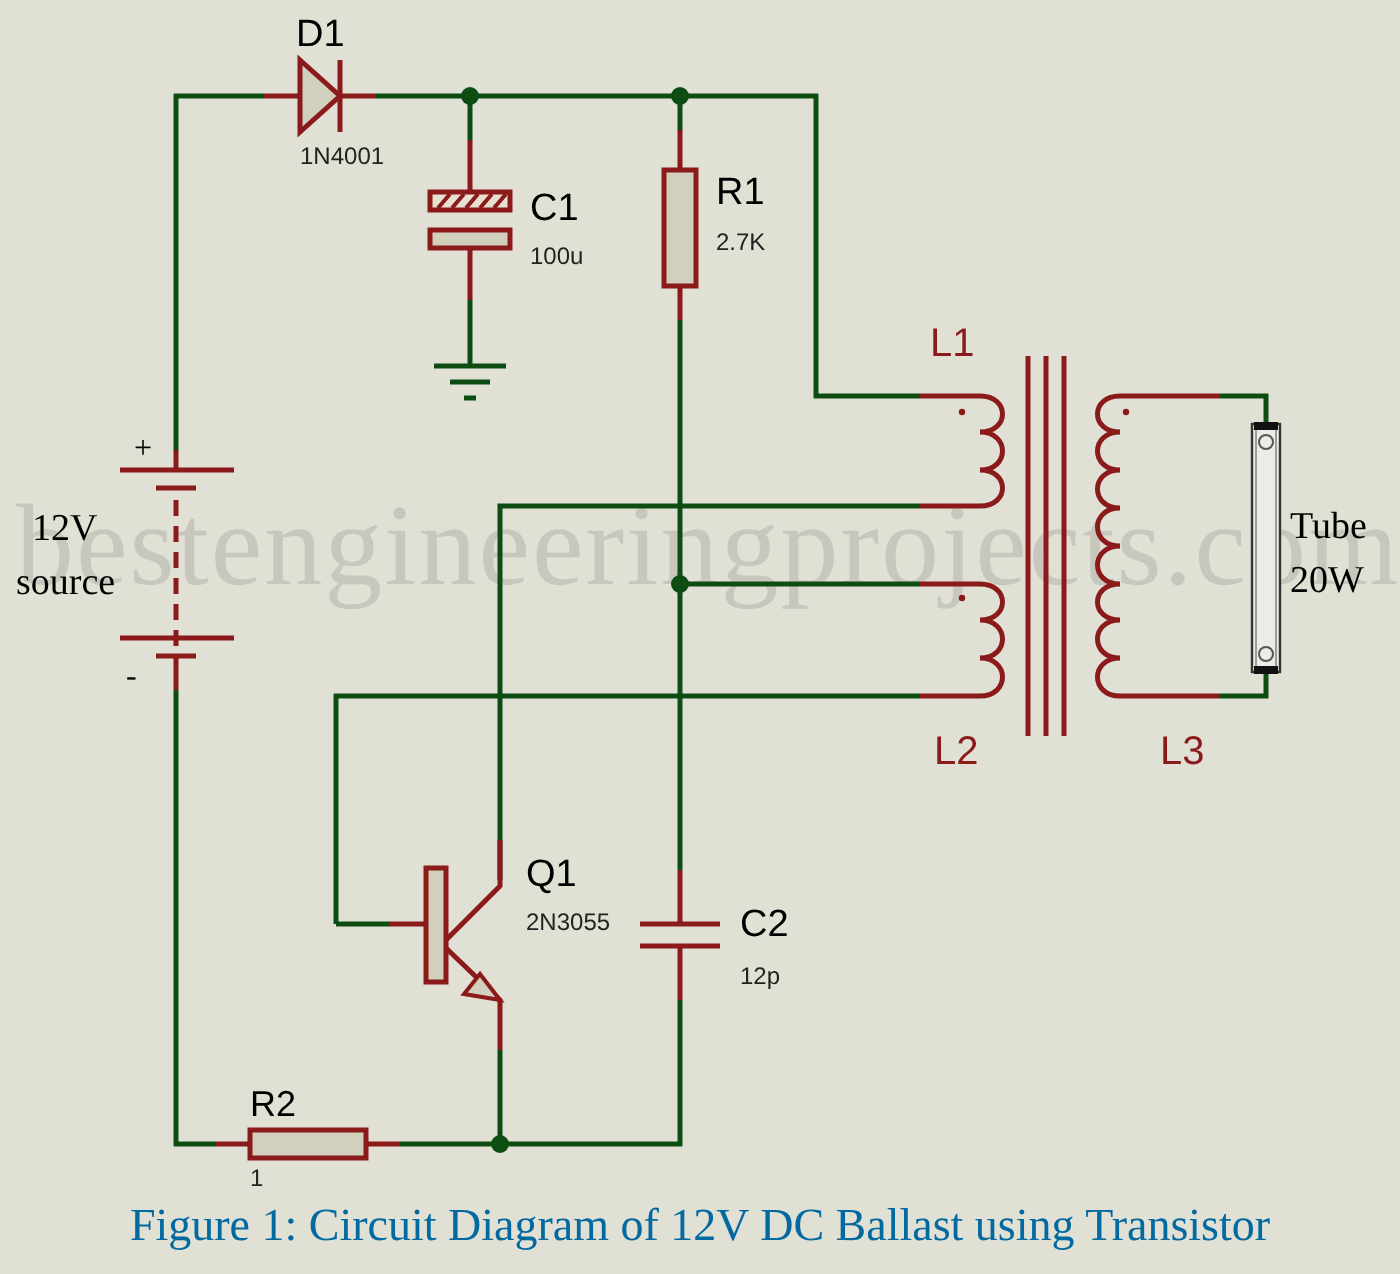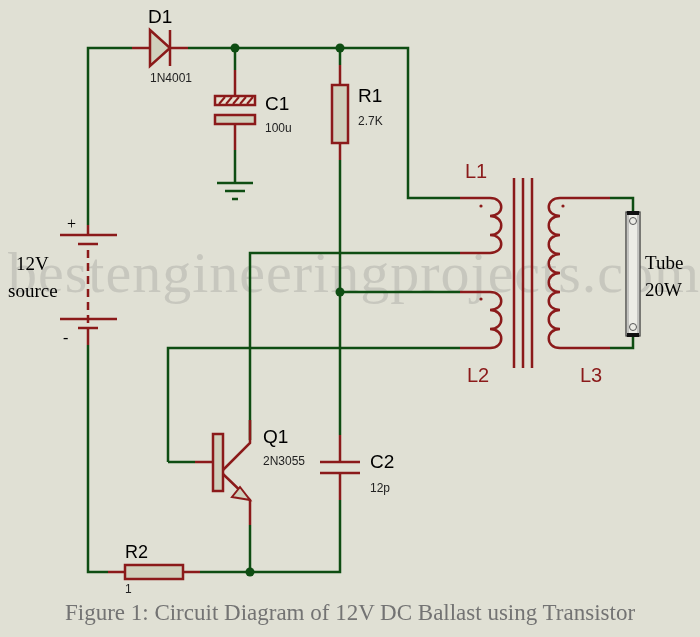--- a/index.html
+++ b/index.html
@@ -8,21 +8,21 @@
   .lbl { font-family:"Liberation Sans", sans-serif; fill:#000; }
   .val { font-family:"Liberation Sans", sans-serif; fill:#222; font-size:12px; }
   .serif { font-family:"Liberation Serif", serif; fill:#000; }
   .ind { font-family:"Liberation Sans", sans-serif; fill:#8b1a1a; font-size:20px; }
   .wm { font-family:"Liberation Serif", serif; fill:#b8b8b0; font-size:58px; opacity:0.6; letter-spacing:1px; }
   .w { stroke:#0e4d12; stroke-width:2.5; fill:none; }
   .r { stroke:#8b1a1a; stroke-width:2.5; fill:none; }
   .body { fill:#d0d0bc; stroke:#8b1a1a; stroke-width:2.5; }
   .dot { fill:#0e4d12; }
   #caption { position:absolute; left:0; top:600px; width:700px; text-align:center;
-             font-family:"Liberation Serif", serif; font-size:23px; color:#737373; }
+             font-family:"Liberation Serif", serif; font-size:23px; color:#0369a1; }
 </style>
 </head>
 <body>
 
 <svg id="diagram" width="700" height="600" viewBox="0 0 700 600">
 
   <text class="wm" x="8" y="292">bestengineeringprojects.com</text>
 
   <g>
 

